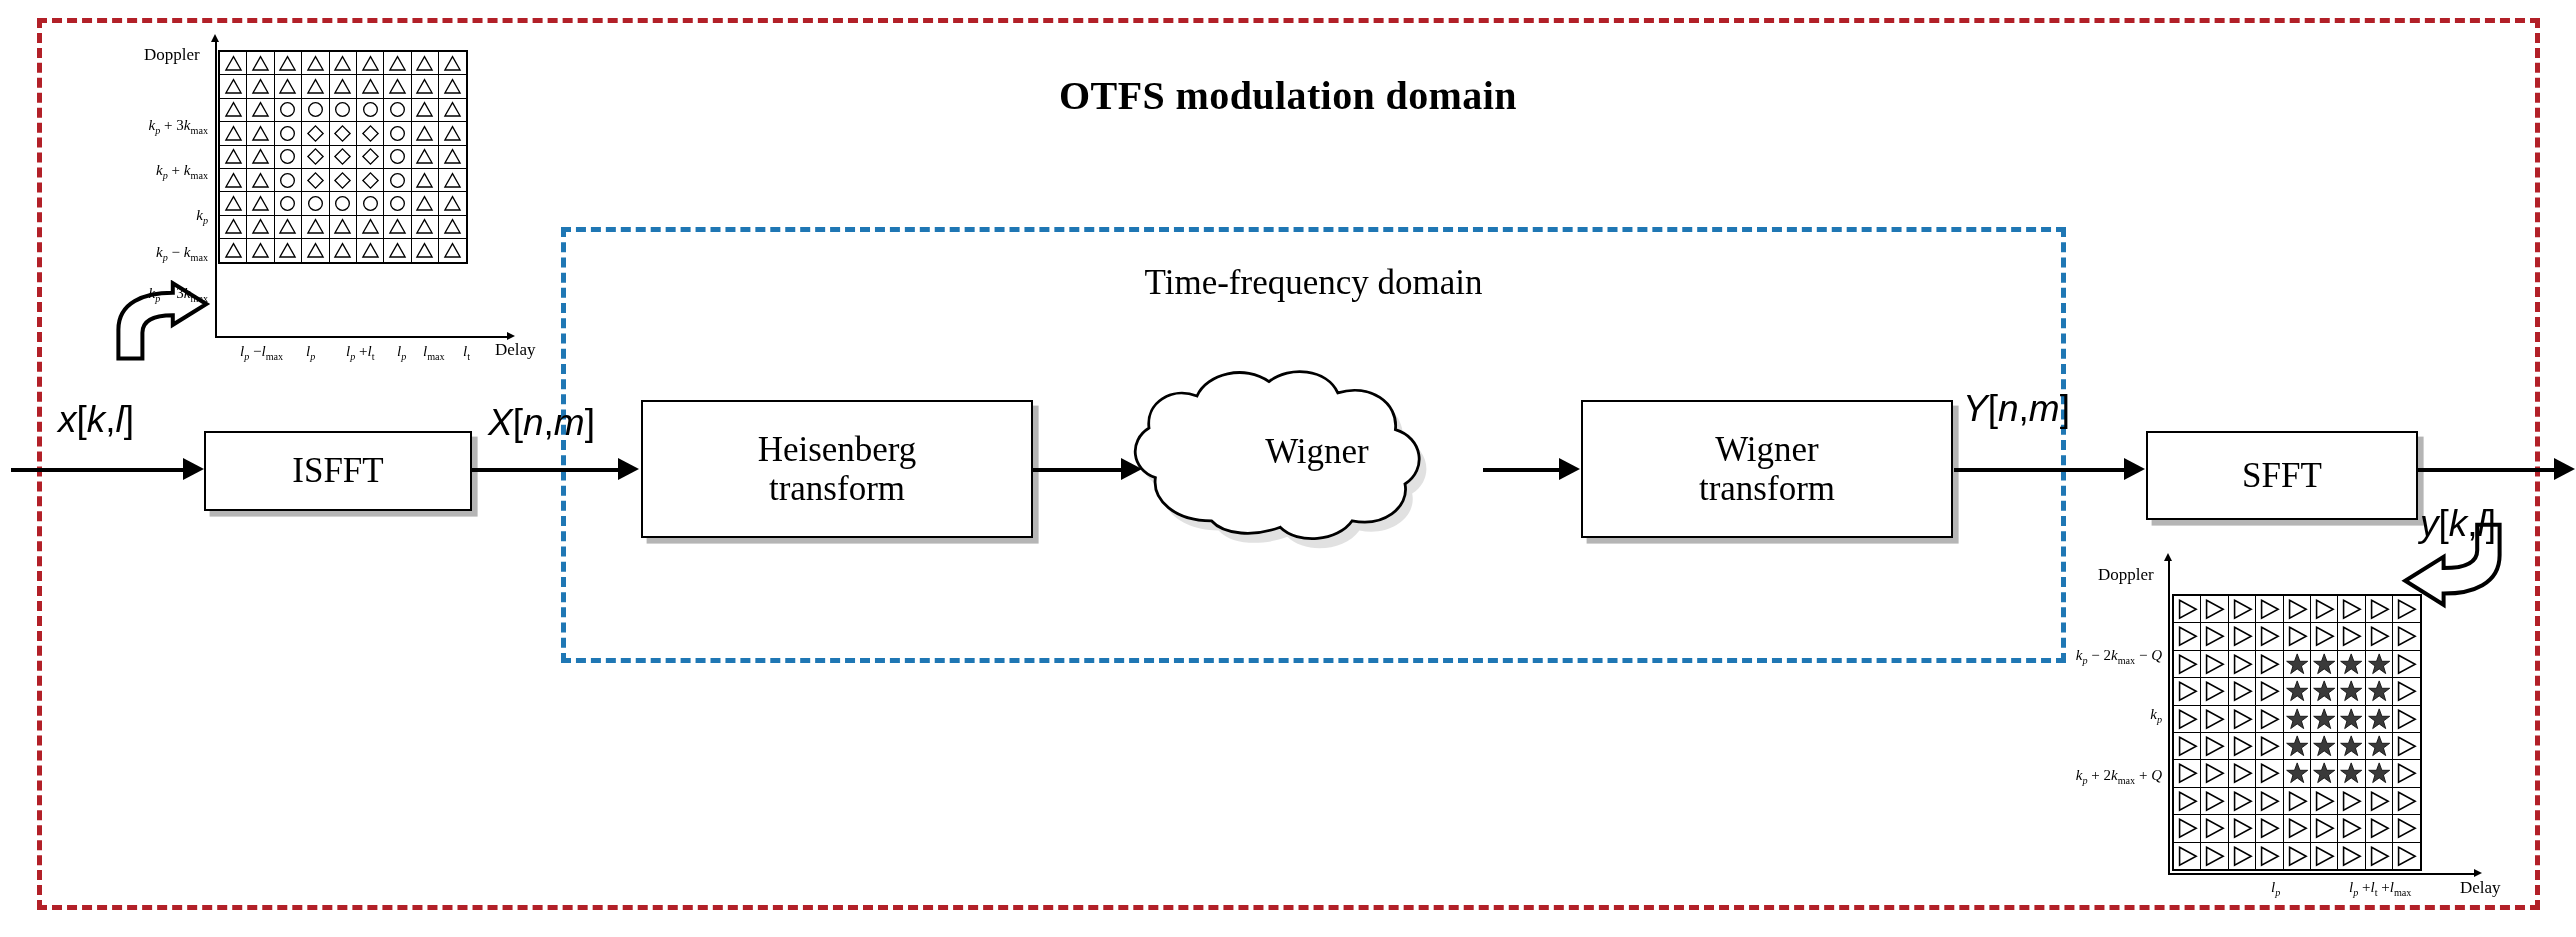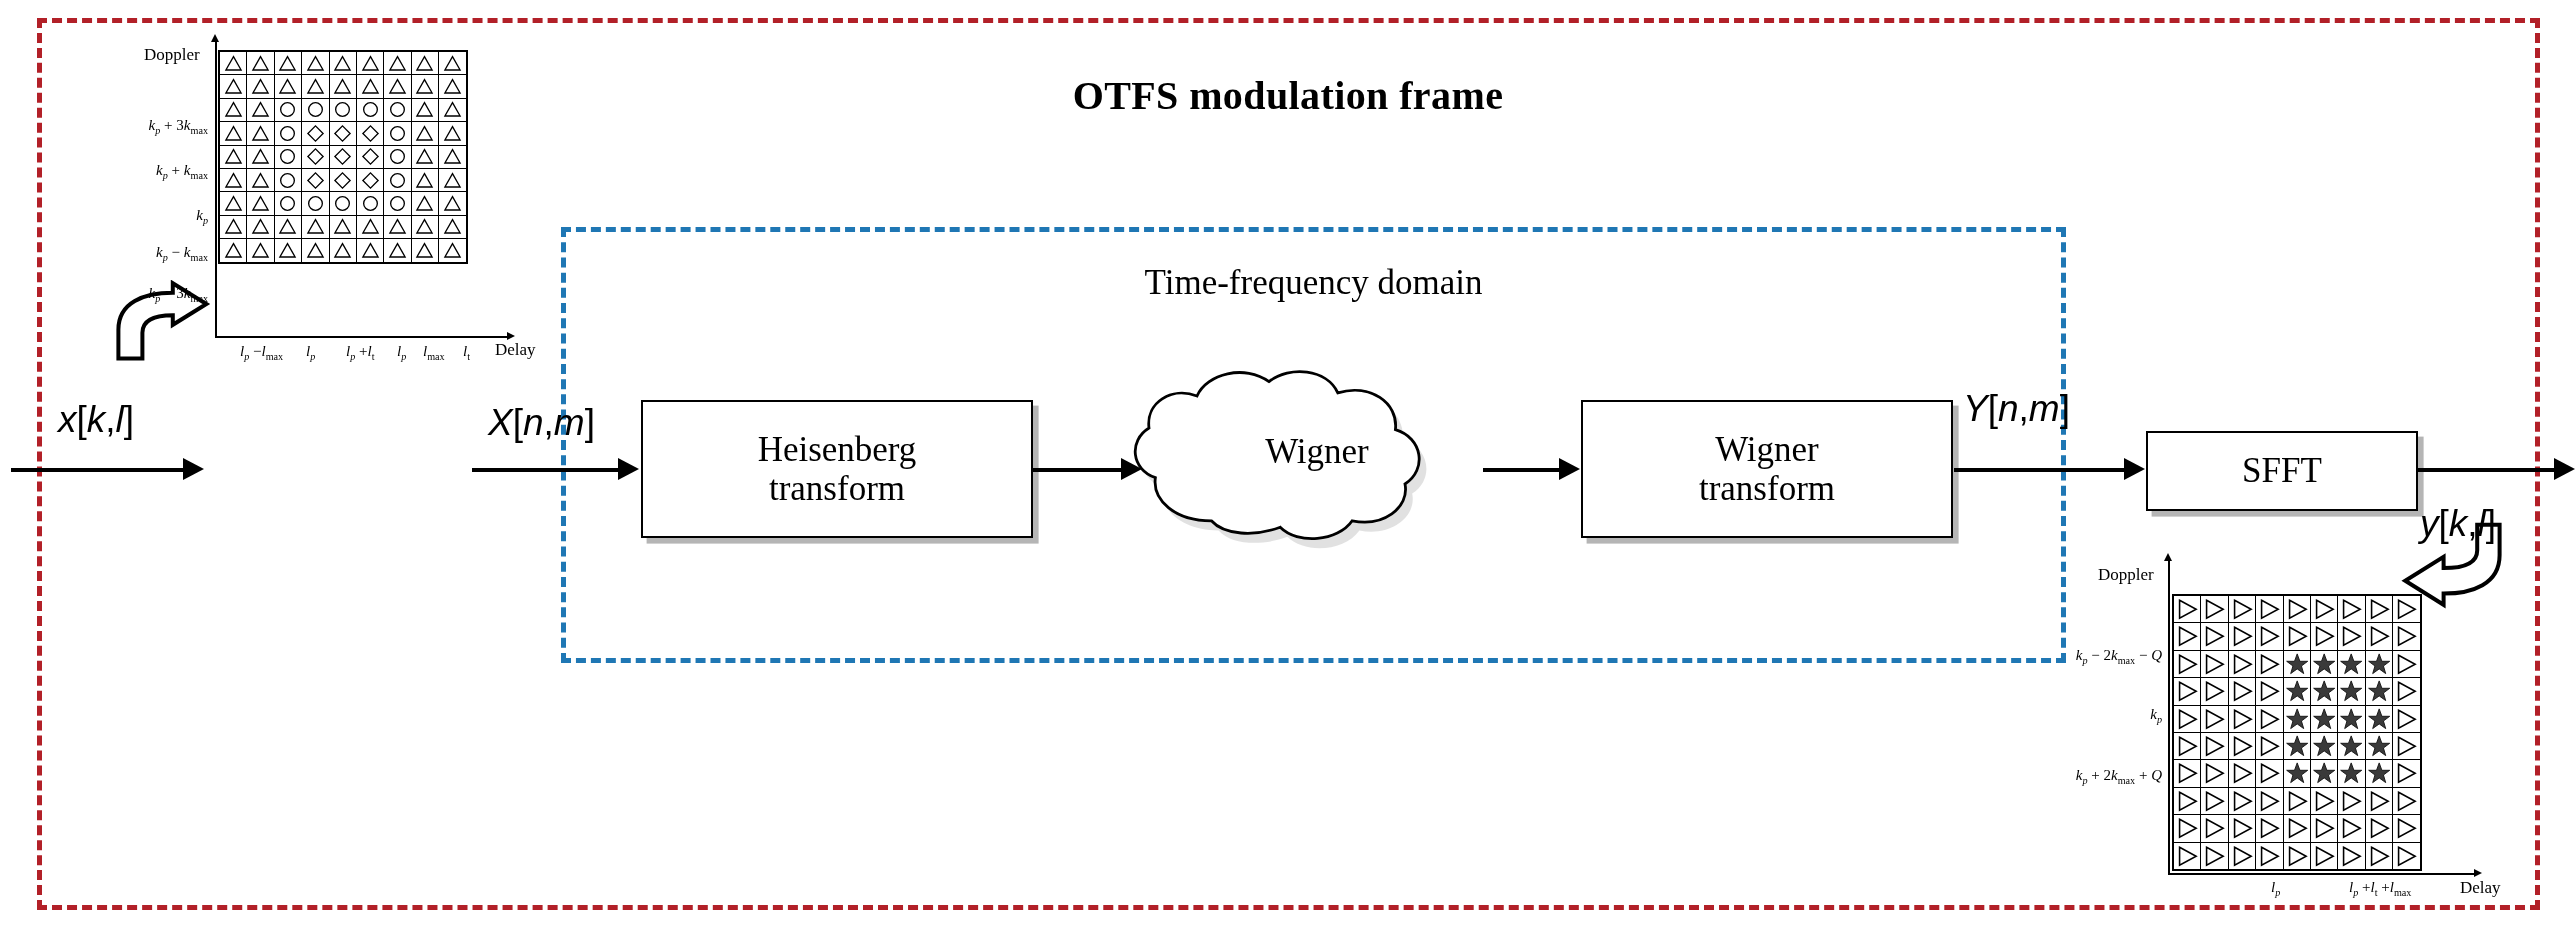--- a/index.html
+++ b/index.html
@@ -31,21 +31,21 @@
   .pbox{
     position:absolute;background:#fff;border:2.4px solid #000;
     box-shadow:5.6px 5.6px 0 0 rgba(120,120,120,.55);
     display:flex;align-items:center;justify-content:center;
     text-align:center;font-size:35px;line-height:1.12;
     font-family:"Liberation Serif",serif;box-sizing:border-box;
   }
   #box-isfft{left:204px;top:431px;width:268px;height:80px;}
   #box-heis {left:641px;top:400px;width:392px;height:138px;}
   #box-wig  {left:1581px;top:400px;width:372px;height:138px;}
-  #box-sfft {left:2146px;top:431px;width:272px;height:80px;}
+  #box-sfft {left:2146px;top:431px;width:272px;height:89px;}
 
   
   .ln{position:absolute;height:4px;background:#000;}
   .ah{position:absolute;width:0;height:0;
       border-top:11.2px solid transparent;border-bottom:11.2px solid transparent;
       border-left:21px solid #000;}
 
   
   .siglab{position:absolute;font-size:37px;font-style:italic;
           font-family:Liberation Sans, sans-serif;white-space:nowrap;}
@@ -84,21 +84,21 @@
   .nrm{font-style:normal;}
 </style>
 </head>
 <body>
 
 <div id="stage">
 
   <div class="outer-frame"></div>
   <div class="inner-frame"></div>
 
-  <div class="title-otfs">OTFS modulation frame</div>
+  <div class="title-otfs">OTFS modulation domain</div>
   <div class="title-tf">Time-frequency domain</div>
 
   <div class="grid" id="grid-left" style="left:218px;top:50px;">
     <table class="gtable">
       <tbody id="left-grid-body">
           <tr>
             <td>
               <svg width="19" height="19" viewBox="0 0 100 100" style="display: block; margin: 0px auto;">
                 <polygon points="50,14 90,84 10,84" fill="none" stroke="#000" stroke-width="7"></polygon>
               </svg>
@@ -1072,20 +1072,23 @@
   </div>
 
   <svg style="position:absolute;left:2394px;top:520px;" width="112" height="96" viewBox="0 0 140 120">
     <path d="M132,6 L132,44 C132,80 98,92 62,92 L62,106 L14,76 L62,46 L62,60
              C84,60 104,56 104,38 L104,6 Z" fill="none" stroke="#000" stroke-width="5" stroke-linejoin="miter"></path>
   </svg>
 
   <div class="ln" style="left:11.2px;top:468px;width:172px;"></div>
   <div class="ah" style="left:183px;top:458px;"></div>
 
+  <div class="pbox" id="box-isfft">
+    <span>ISFFT</span>
+  </div>
 
   <div class="ln" style="left:472px;top:468px;width:146px;"></div>
   <div class="ah" style="left:618px;top:458px;"></div>
 
   <div class="pbox" id="box-heis">
     <span>
       <span>Heisenberg</span><br>
       <span>transform</span>
     </span>
   </div>

